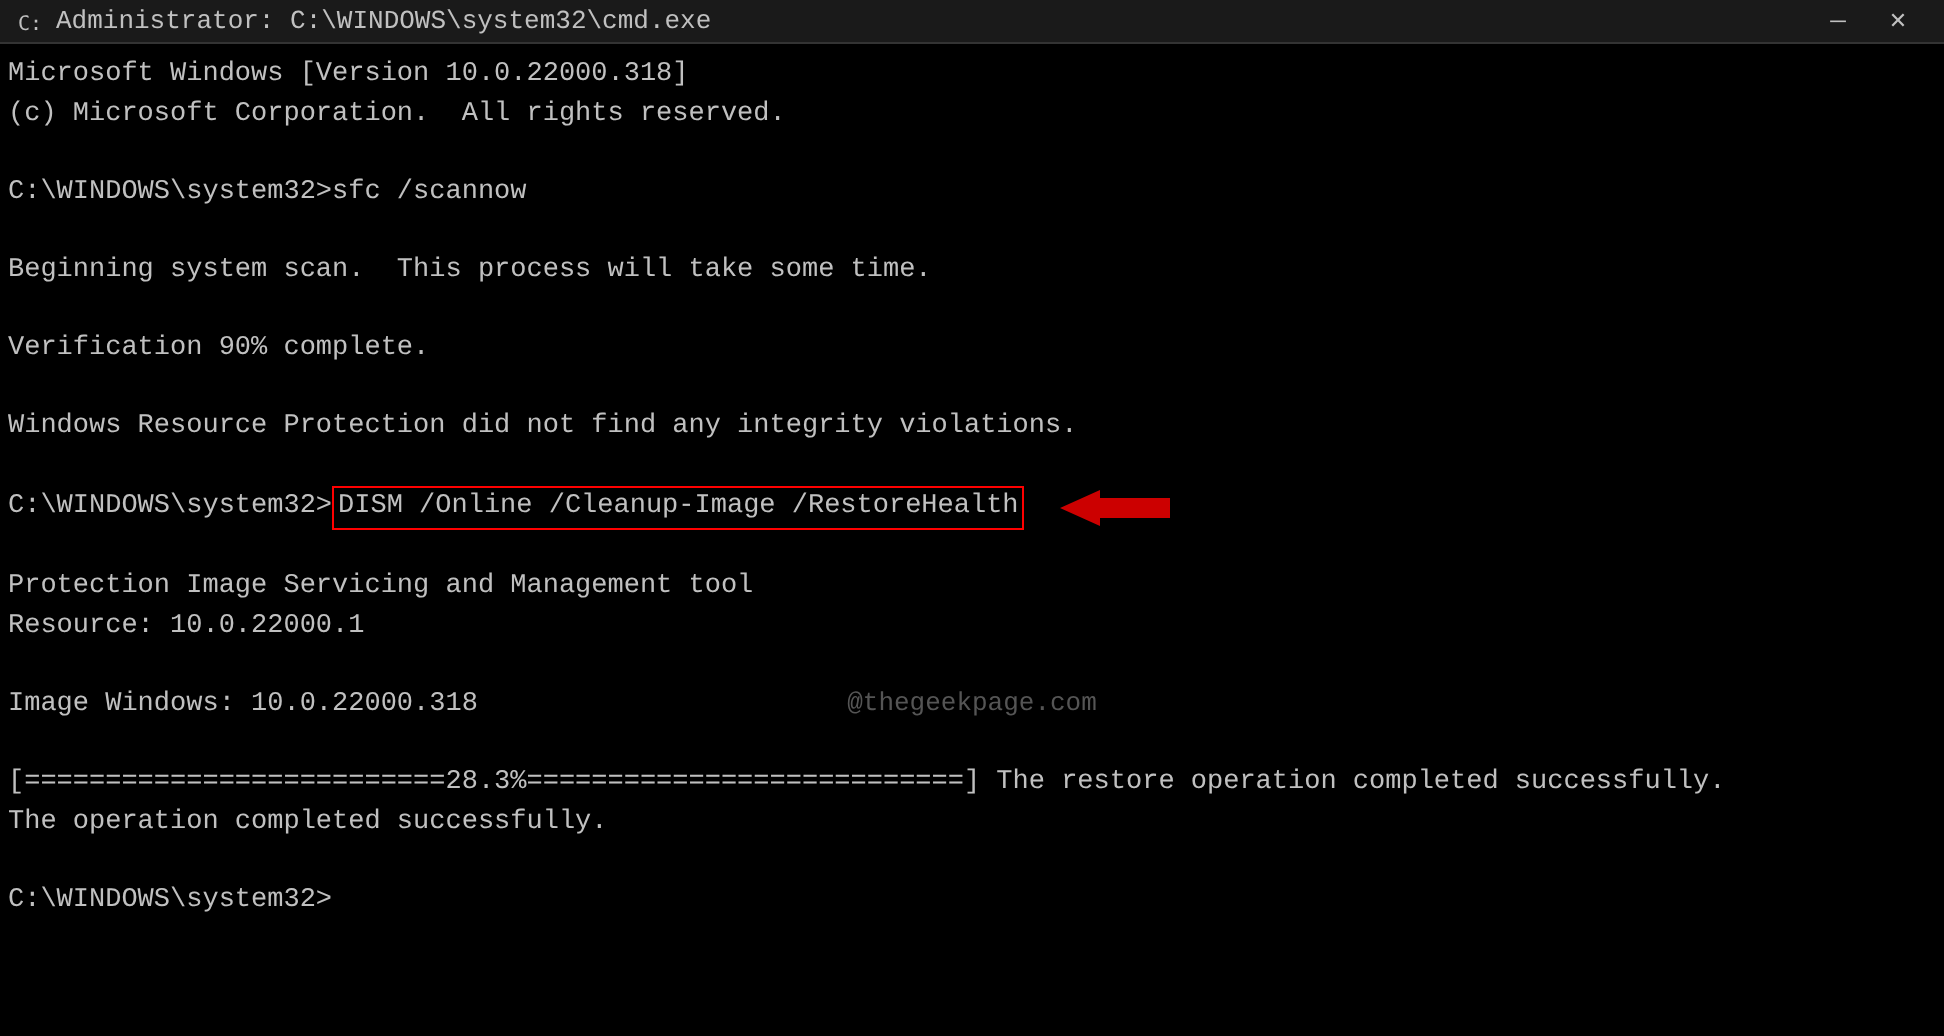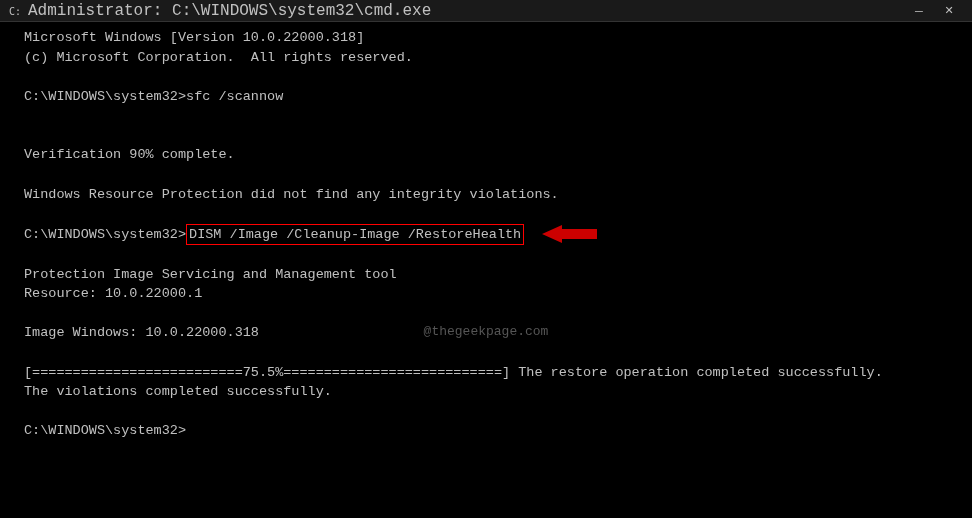--- a/index.html
+++ b/index.html
@@ -32,21 +32,21 @@
       align-items: center;
       justify-content: center;
     }
 
     .title-bar-icon svg {
       width: 14px;
       height: 14px;
     }
 
     .title-bar-text {
-      font-size: 16px;
+      font-size: 13px;
       color: #c0c0c0;
       flex: 1;
     }
 
     .title-bar-controls {
       display: flex;
       gap: 0;
       margin-left: auto;
     }
 
@@ -57,21 +57,21 @@
       align-items: center;
       justify-content: center;
       cursor: pointer;
       font-size: 11px;
       color: #c0c0c0;
       background: transparent;
       border: none;
     }
 
     .terminal-body {
-      padding: 6px 24px;
+      padding: 6px 4px;
       background: #000;
       height: calc(518px - 22px);
       overflow: hidden;
       line-height: 1.45;
     }
 
     .line {
       white-space: pre;
       color: #c0c0c0;
       line-height: 1.45;
@@ -135,44 +135,45 @@
   </div>
 </div>
 
 <div class="terminal-body">
 
   <div class="line">Microsoft Windows [Version 10.0.22000.318]</div>
   <div class="line">(c) Microsoft Corporation.  All rights reserved.</div>
   <div class="line blank"></div>
   <div class="line">C:\WINDOWS\system32&gt;sfc /scannow</div>
   <div class="line blank"></div>
+  <div class="line">Beginning system scan.  This process will take some time.</div>
   <div class="line blank"></div>
   <div class="line">Verification 90% complete.</div>
   <div class="line blank"></div>
   <div class="line">Windows Resource Protection did not find any integrity violations.</div>
   <div class="line blank"></div>
 
   <div class="prompt-line">
-    <span class="prompt">C:\WINDOWS\system32&gt;</span><span class="cmd-highlighted">DISM /Image /Cleanup-Image /RestoreHealth</span><span class="arrow-container">
+    <span class="prompt">C:\WINDOWS\system32&gt;</span><span class="cmd-highlighted">DISM /Online /Cleanup-Image /RestoreHealth</span><span class="arrow-container">
       
       <svg width="55" height="18" viewBox="0 0 55 18" style="margin-left:10px;">
         <polygon points="55,4 20,4 20,0 0,9 20,18 20,14 55,14" fill="#cc0000"></polygon>
       </svg>
     </span>
   </div>
 
   <div class="line blank"></div>
   <div class="line">Protection Image Servicing and Management tool</div>
   <div class="line">Resource: 10.0.22000.1</div>
   <div class="line blank"></div>
 
   <div style="position:relative; line-height:1.45;">
     <span class="line">Image Windows: 10.0.22000.318</span>
     <span class="watermark" style="position:absolute; left:50%; transform:translateX(-50%); top:0; white-space:nowrap;">@thegeekpage.com</span>
   </div>
 
   <div class="line blank"></div>
-  <div class="progress-line">[==========================75.5%===========================] The restore operation completed successfully.</div>
-  <div class="line">The violations completed successfully.</div>
+  <div class="progress-line">[==========================28.3%===========================] The restore operation completed successfully.</div>
+  <div class="line">The operation completed successfully.</div>
   <div class="line blank"></div>
   <div class="line">C:\WINDOWS\system32&gt;</div>
 
 </div>
 
 </body></html>

